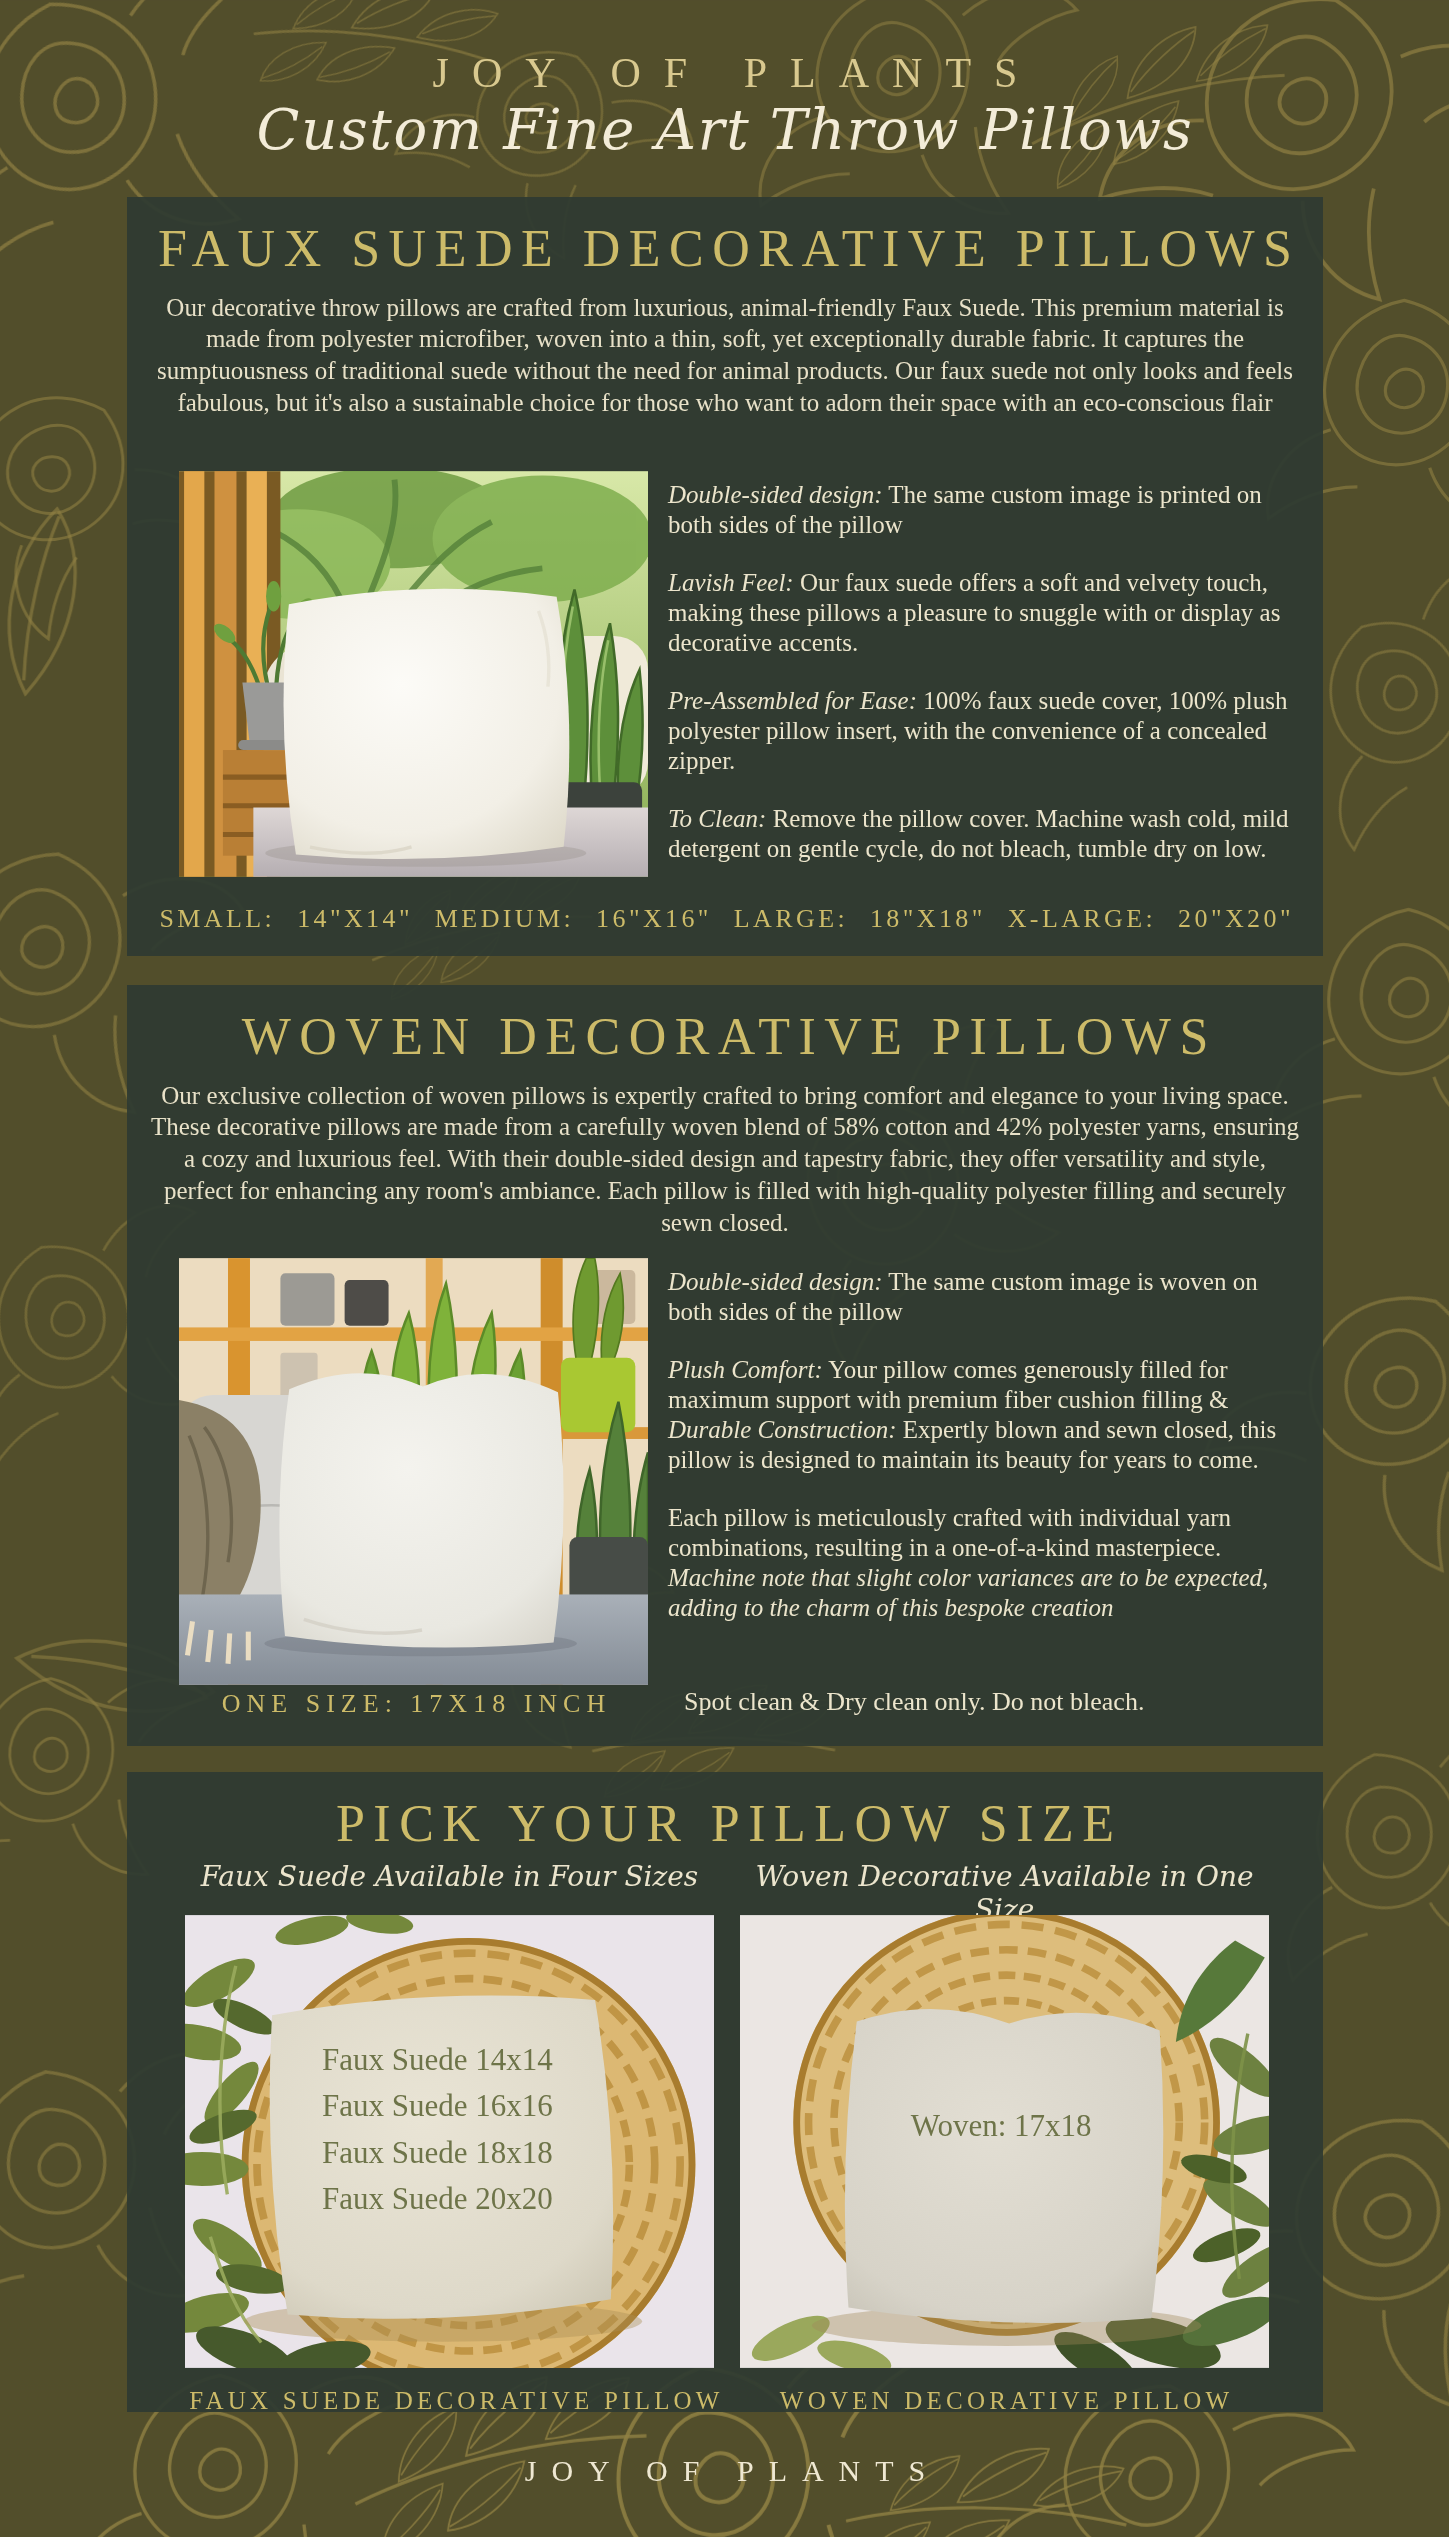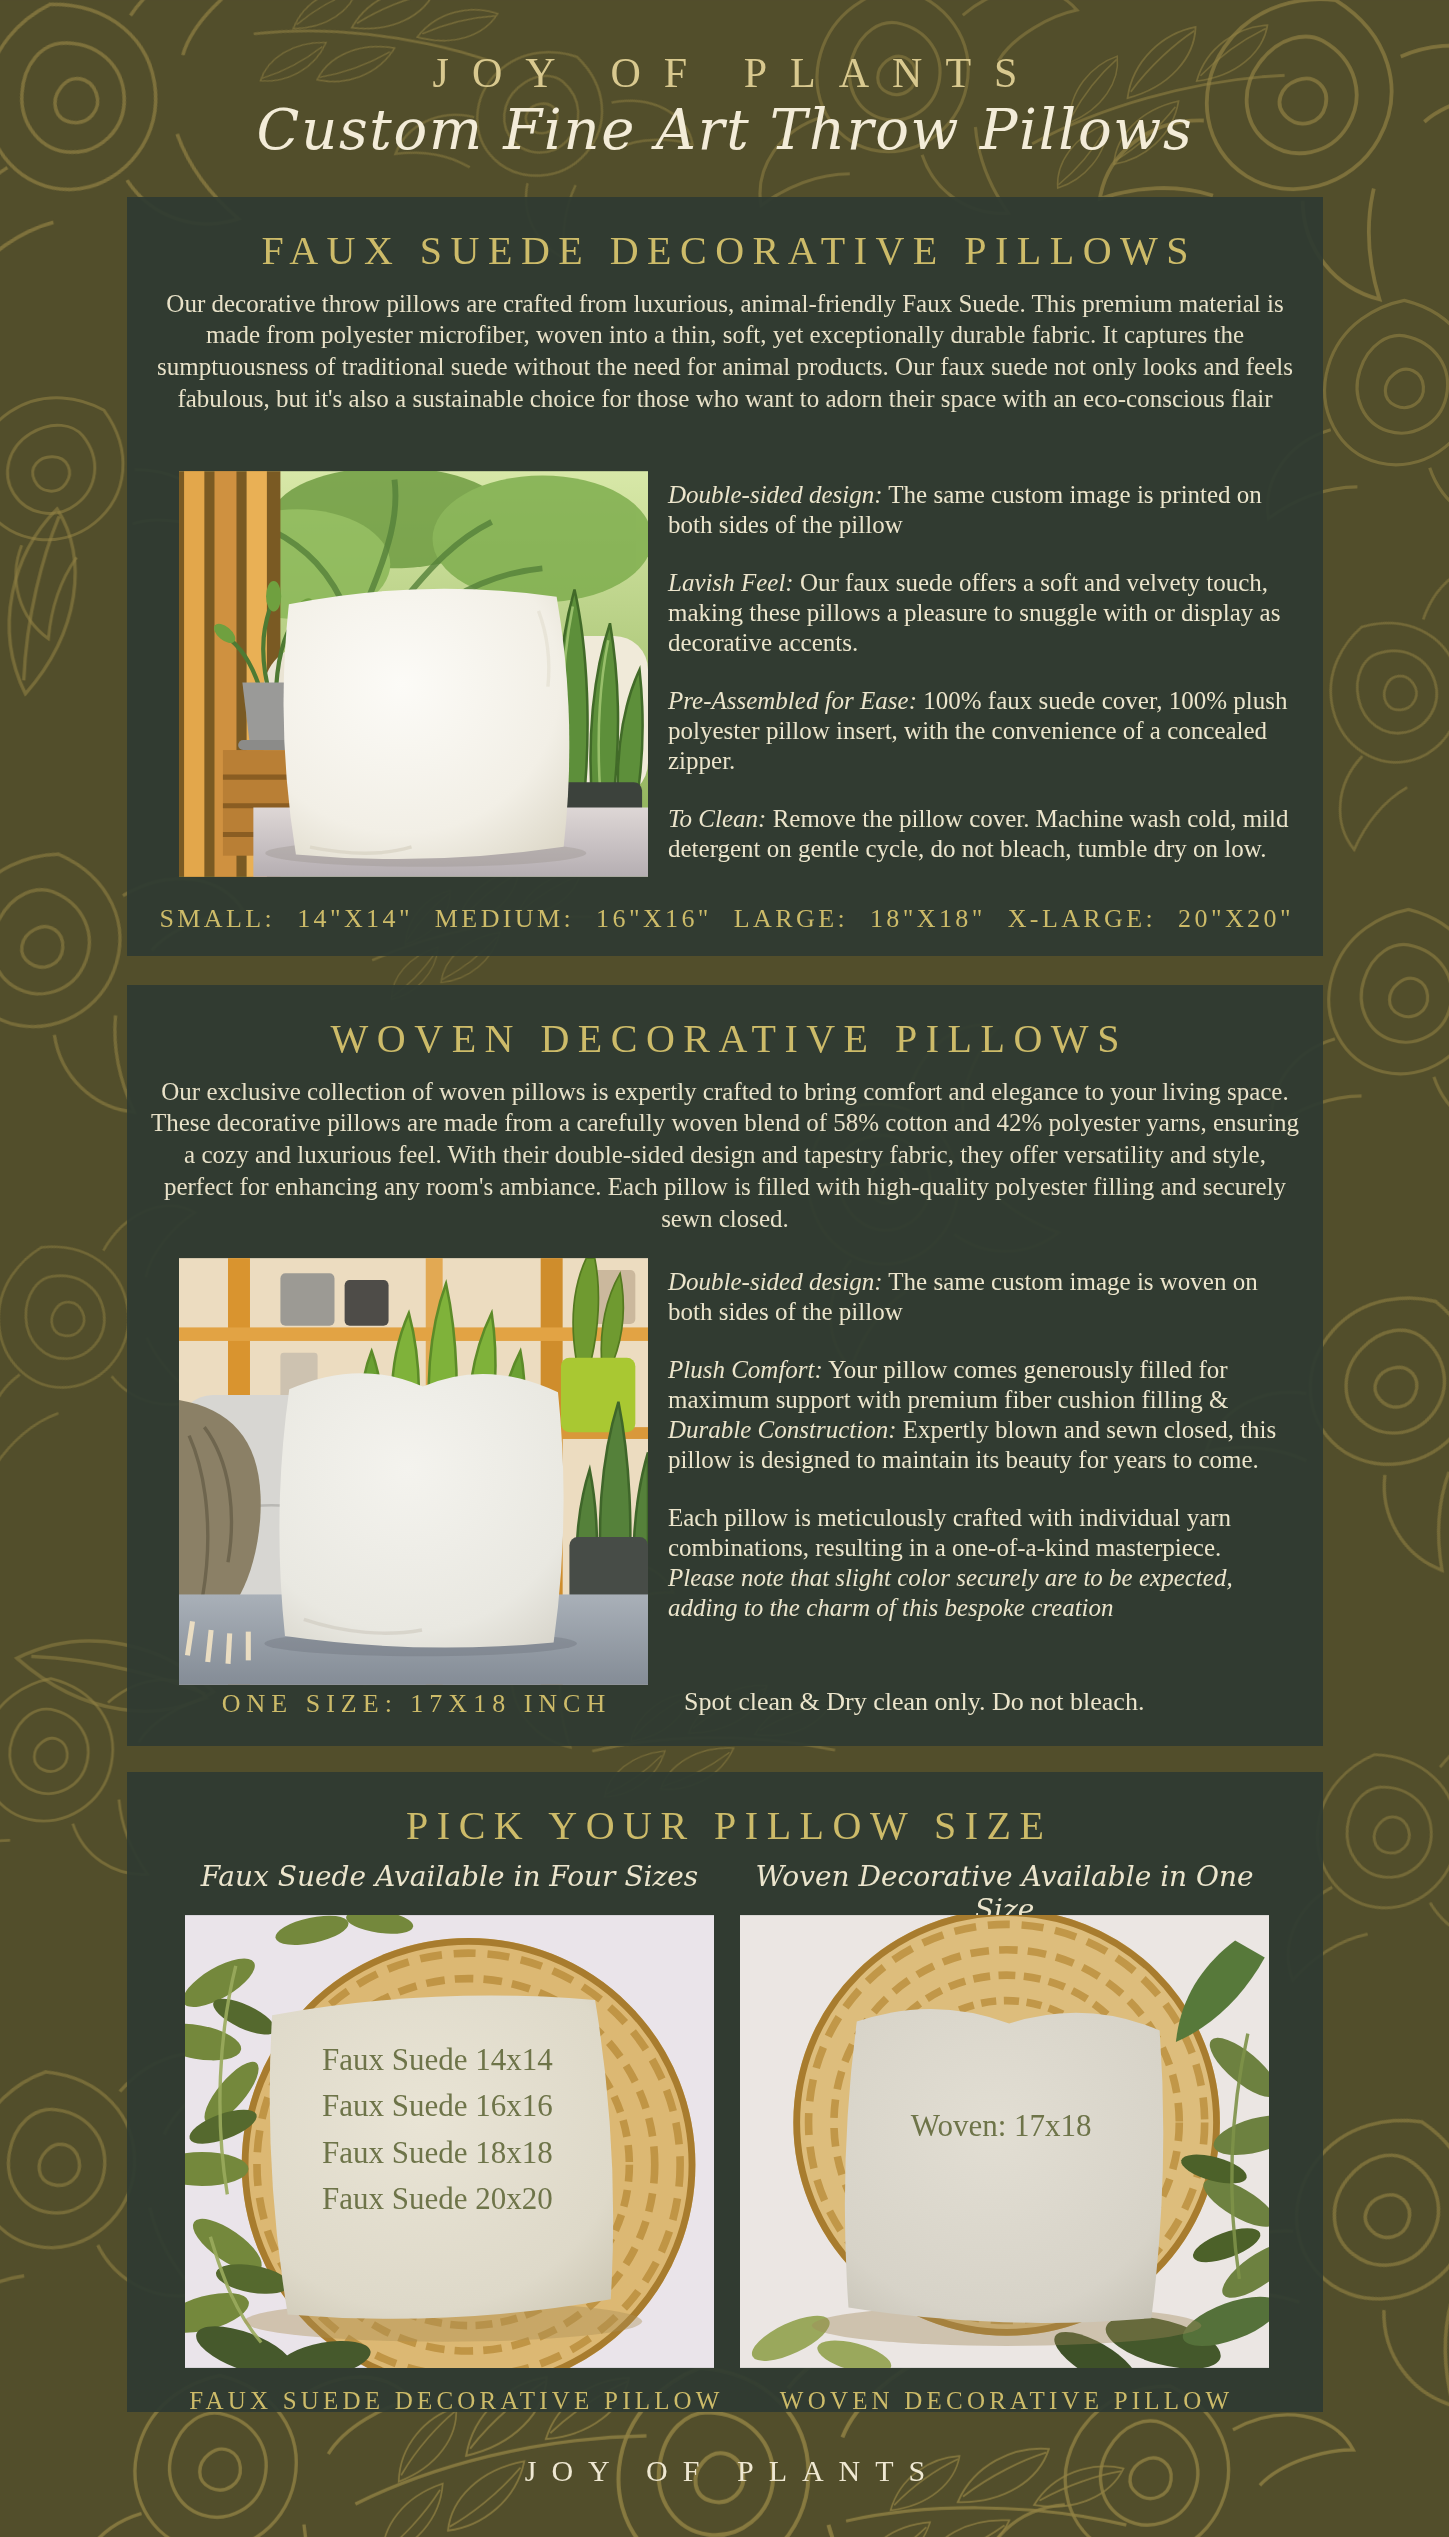--- a/index.html
+++ b/index.html
@@ -24,22 +24,22 @@
   
   .panel {
     position:absolute; left:127px; width:1196px;
     background:rgba(46,58,50,0.93);
   }
   #panel1 { top:197px;  height:759px; }
   #panel2 { top:985px; height:761px; }
   #panel3 { top:1772px; height:640px; }
 
   .panel-title {
-    margin-top:30px; text-align:center; font-weight:400;
-    font-size:40px; letter-spacing:8.5px; padding-left:8.5px; color:#cdbb69;
+    margin-top:22px; text-align:center; font-weight:400;
+    font-size:52px; letter-spacing:8.5px; padding-left:8.5px; color:#cdbb69;
   }
   .intro {
     margin:13.5px auto 0; width:1152px; text-align:center;
     font-size:25px; line-height:1.27; color:#e8e1c8;
   }
 
   .photo { position:absolute; left:52px; width:469px; overflow:hidden; }
   #photo1 { top:274px; height:406px; }
   #photo2 { top:273px; height:427px; }
   .photo svg { display:block; }
@@ -312,21 +312,21 @@
         <g transform="rotate(1 286 300)">
           <path d="M128,158 Q 210,120 286,152 Q 362,118 446,156 Q 464,305 446,452 Q 286,470 128,450 Q 110,302 128,158 Z" fill="url(#b-pil)"></path>
           <path d="M150,430 C 200,446 250,448 290,440" stroke="#d3d0c6" stroke-width="4" fill="none" opacity=".8"></path>
         </g>
       </svg>
     </div>
 
     <div class="bullets">
       <p class="bullet"><span class="lead">Double-sided design:</span><span> The same custom image is woven on both sides of the pillow</span></p>
       <p class="bullet"><span class="lead">Plush Comfort:</span><span> Your pillow comes generously filled for maximum support with premium fiber cushion filling  &amp; </span><span class="lead">Durable Construction:</span><span> Expertly blown and sewn closed, this pillow is designed to maintain its beauty for years to come.</span></p>
-      <p class="bullet"><span>Each pillow is meticulously crafted with individual yarn combinations, resulting in a one-of-a-kind masterpiece. </span><span class="ital">Please note that slight color securely are to be expected, adding to the charm of this bespoke creation</span></p>
+      <p class="bullet"><span>Each pillow is meticulously crafted with individual yarn combinations, resulting in a one-of-a-kind masterpiece. </span><span class="ital">Machine note that slight color variances are to be expected, adding to the charm of this bespoke creation</span></p>
     </div>
 
     <div class="one-size">ONE SIZE: 17X18 INCH</div>
     <div class="care-line">Spot clean &amp; Dry clean only. Do not bleach.</div>
   </section>
 
   <section class="panel" id="panel3">
     <h2 class="panel-title">PICK YOUR PILLOW SIZE</h2>
 
     <div class="cols">

